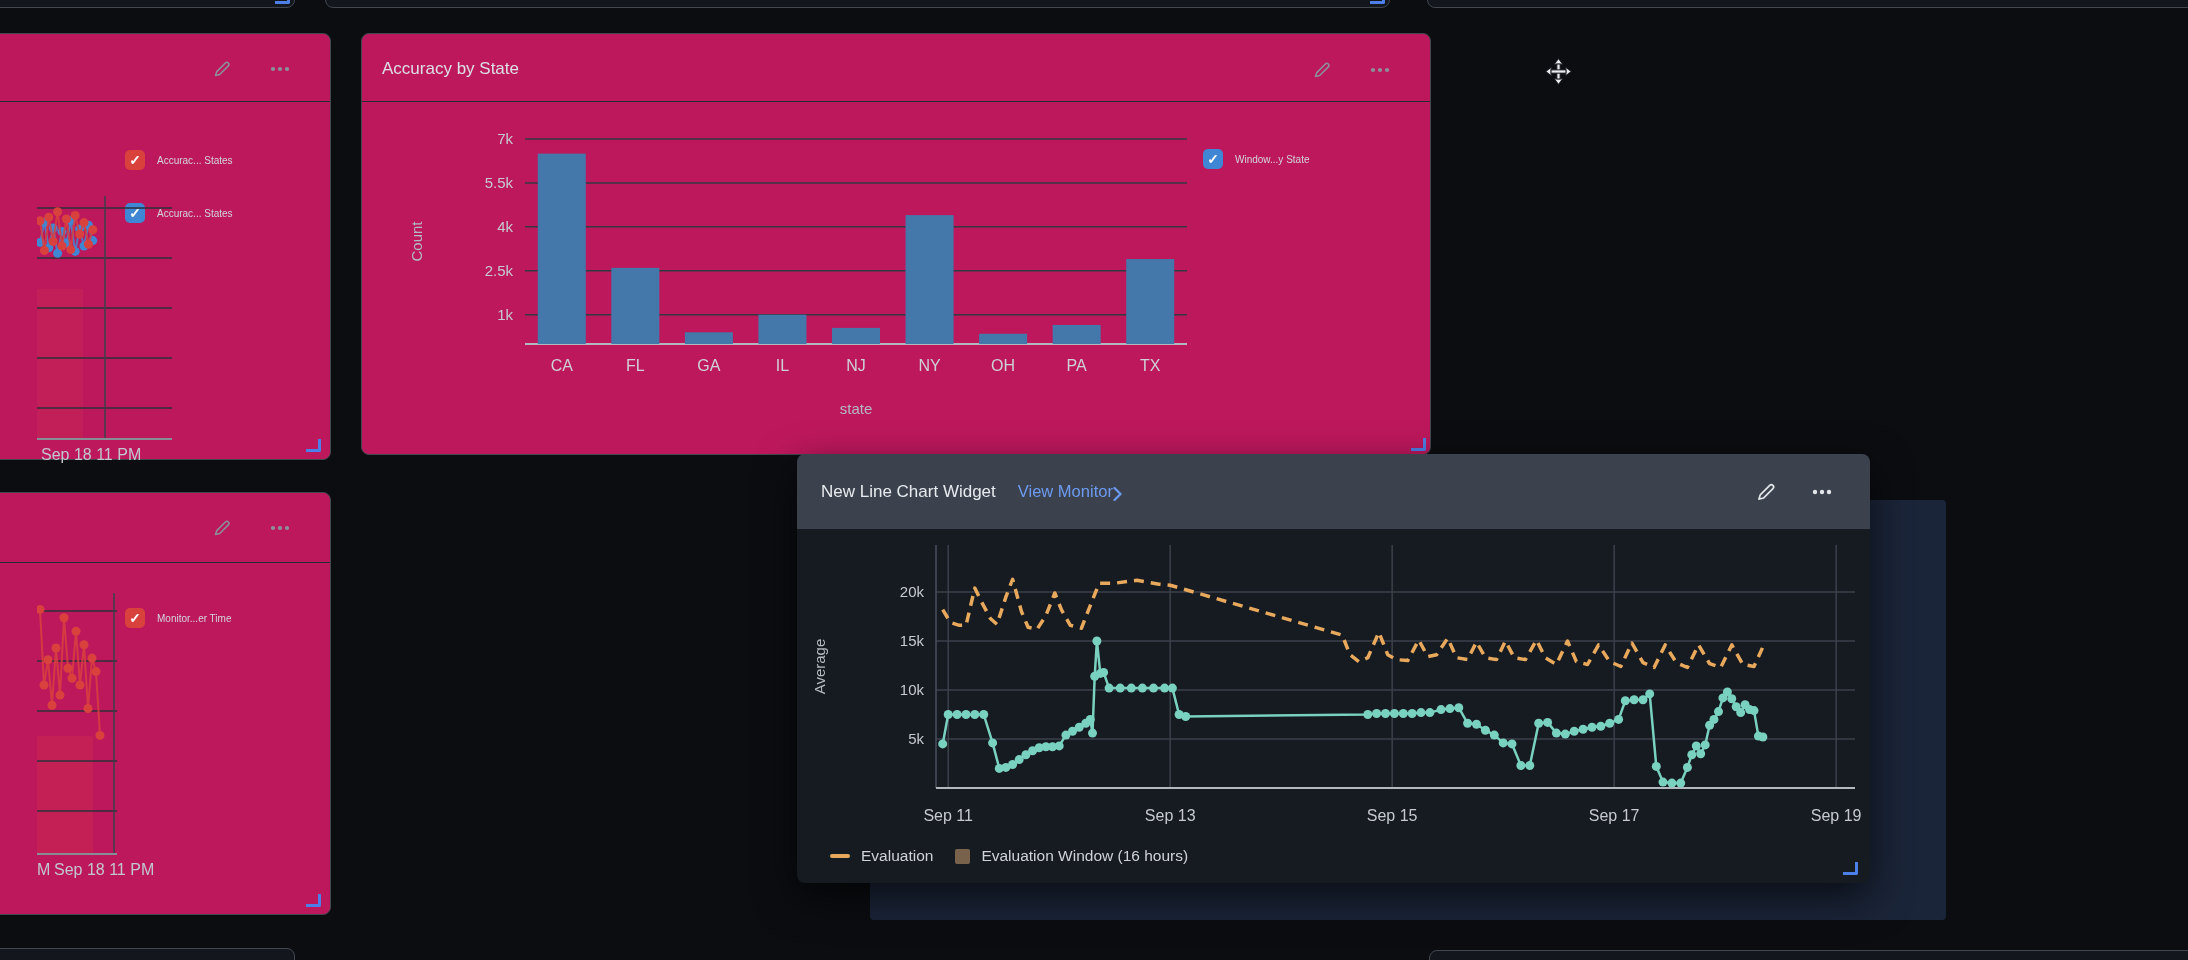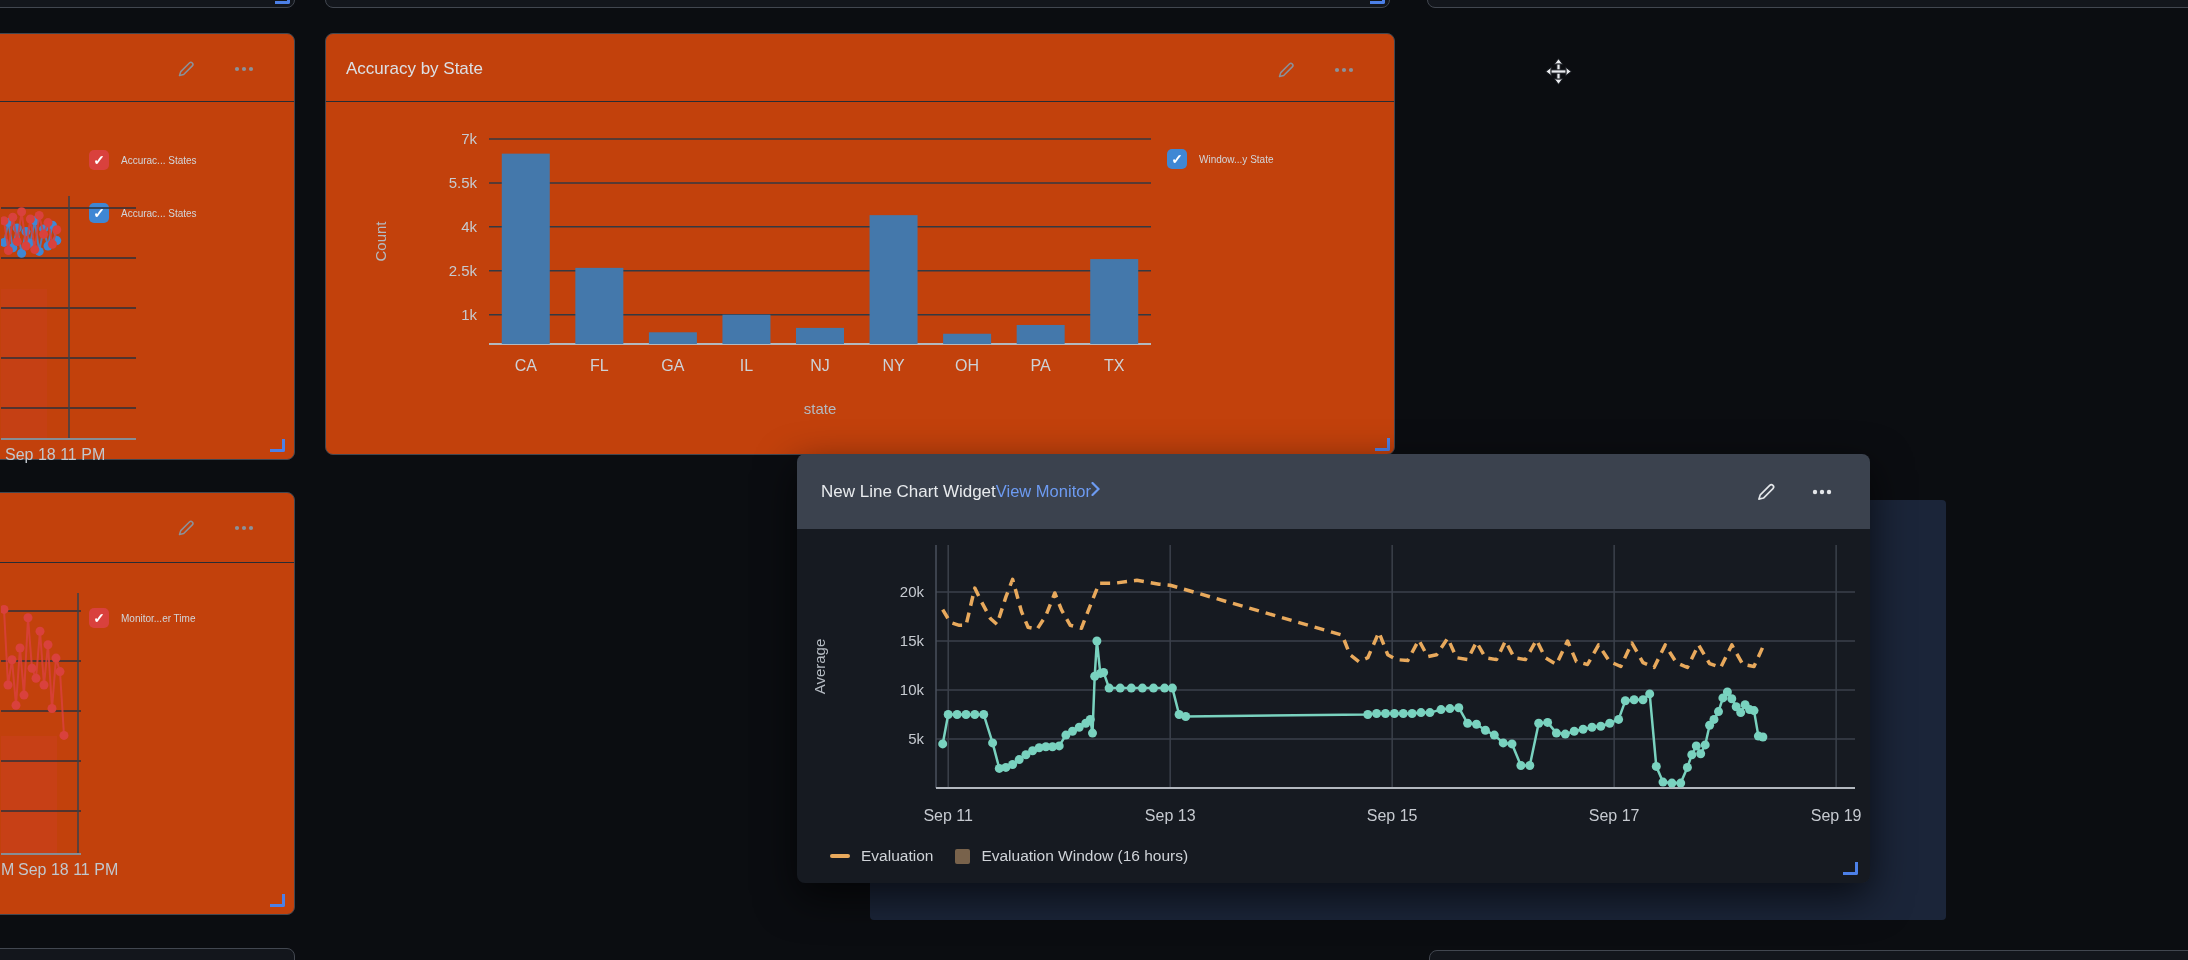--- a/index.html
+++ b/index.html
@@ -1,18 +1,18 @@
 <!DOCTYPE html>
 <html><head>
 <meta charset="utf-8">
 <style>
   html,body{margin:0;padding:0;background:#0b0d11;font-family:"Liberation Sans",sans-serif;}
   .stage{position:relative;width:2188px;height:960px;overflow:hidden;background:#0b0d11;}
 
-  .widget{position:absolute;background:#c2410c;border:1.5px solid #424750;border-radius:8px;box-sizing:border-box;}
+  .widget{position:absolute;background:#be185d;border:1.5px solid #424750;border-radius:8px;box-sizing:border-box;margin-left:36px;}
   .strip{position:absolute;height:28px;top:-20px;background:#13161c;border:1.5px solid #424750;border-radius:8px;box-sizing:border-box;}
   .bwidget{position:absolute;background:#13161c;border:1.5px solid #424750;border-radius:8px;box-sizing:border-box;}
 
   .divider{position:absolute;left:0;right:0;border-top:1.5px solid #272c34;}
   .icon-btn{background:none;border:none;padding:0;margin:0;cursor:pointer;color:#8b919a;width:24px;height:24px;display:inline-flex;align-items:center;justify-content:center;}
   .w-icons{position:absolute;display:flex;gap:34px;align-items:center;}
 
   .title{position:absolute;color:#dce0e5;font-size:17px;}
 
   .legend-item{position:absolute;display:flex;align-items:center;gap:12px;}
@@ -21,22 +21,22 @@
   .legend-label{color:#d2d6db;font-size:10px;white-space:nowrap;}
 
   .ts-label{position:absolute;color:#c2c7cd;font-size:16px;white-space:nowrap;}
 
   .rh{position:absolute;width:12px;height:10px;border-right:3px solid #4c80e8;border-bottom:3px solid #4c80e8;border-bottom-right-radius:2px;}
 
   .placeholder{position:absolute;left:870px;top:500px;width:1076px;height:420px;background:rgba(72,108,175,0.26);border-radius:4px;}
 
   .float-widget{position:absolute;left:797px;top:454px;width:1073px;height:429px;border-radius:8px;box-shadow:0 14px 40px rgba(0,0,0,0.65);z-index:5;}
   .float-header{height:75px;background:#3b424e;border-radius:8px 8px 0 0;display:flex;align-items:center;padding:0 36px 0 24px;box-sizing:border-box;}
-  .float-header .f-title{color:#e8ebee;font-size:17px;white-space:nowrap;}
-  .monitor-link{display:inline-flex;align-items:flex-start;gap:0;color:#6d9bf2;font-size:16.5px;text-decoration:none;cursor:pointer;background:none;border:none;padding:0;}
+  .float-header .f-title{color:#e8ebee;font-size:17px;margin-right:22px;white-space:nowrap;}
+  .monitor-link{display:inline-flex;align-items:flex-end;gap:0;color:#6d9bf2;font-size:16.5px;text-decoration:none;cursor:pointer;background:none;border:none;padding:0;}
   .float-header .f-icons{margin-left:auto;display:flex;gap:32px;align-items:center;}
   .float-header .icon-btn{color:#e4e7ea;}
   .float-body{position:relative;height:354px;background:#161a21;border-radius:0 0 8px 8px;}
 
   .tlegend{position:absolute;left:33px;top:318px;display:flex;align-items:center;gap:22px;}
   .tlegend-item{display:flex;align-items:center;gap:11px;cursor:pointer;}
   .tlegend-item span.lbl{color:#cfd3d8;font-size:15.5px;white-space:nowrap;}
   .dash-swatch{width:20px;height:4px;border-radius:2px;display:inline-block;}
   .sq-swatch{width:15px;height:15px;border-radius:2px;display:inline-block;opacity:0.85;}
 

